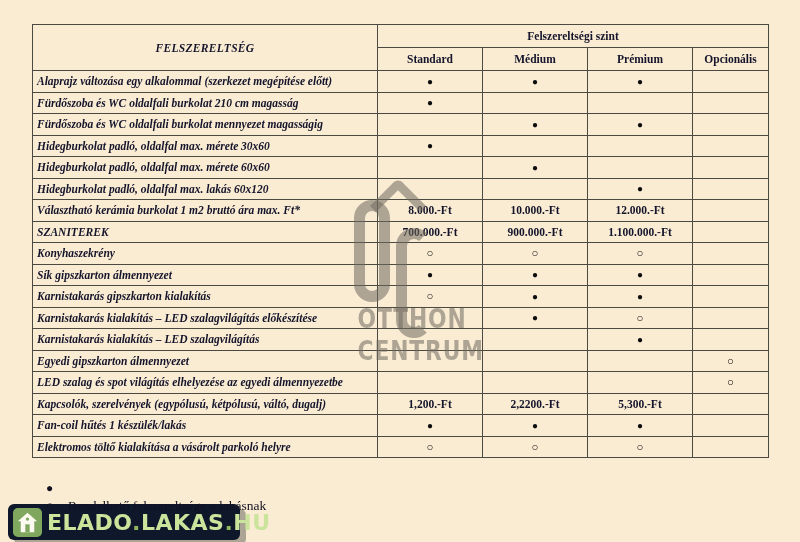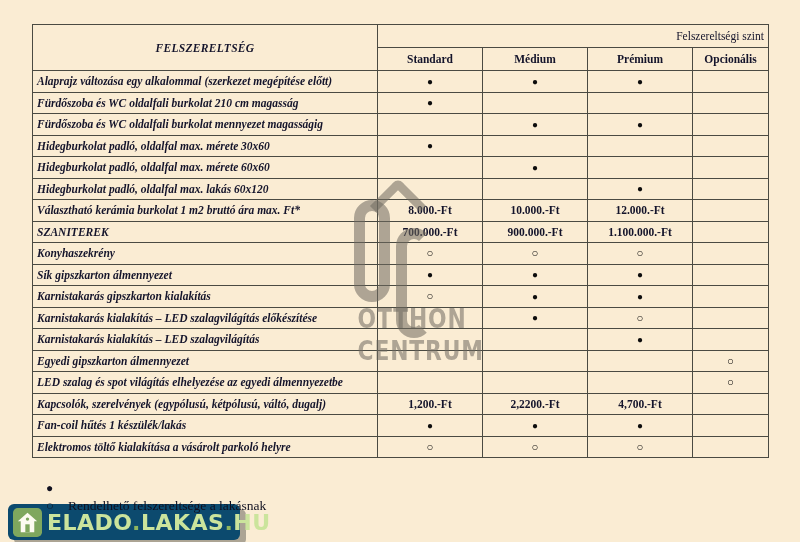--- a/index.html
+++ b/index.html
@@ -19,21 +19,21 @@
   }
   table.feat th, table.feat td{
     border:1px solid #4a4a42;
     padding:0 4px;
     font-size:11.5px;
     overflow:hidden;white-space:nowrap;
   }
   th.corner{
     text-align:center;font-weight:bold;font-style:italic;font-size:12.5px;letter-spacing:.3px;
   }
-  th.group{height:22px;text-align:right;font-weight:normal;}
+  th.group{height:22px;text-align:center;font-weight:bold;}
   th.colhead{height:22px;text-align:center;font-weight:bold;}
   td.rowlabel{
     font-weight:bold;font-style:italic;text-align:left;padding-left:6px;margin-left:36px;
   }
   tr.datarow{height:21.5px;}
   td.val{text-align:center;font-weight:bold;font-size:11px;}
   td.val.sym-filled{font-size:10px;color:#0c0c0c;}
   td.val.sym-open{font-size:11.5px;color:#0c0c0c;}
 
   
@@ -69,21 +69,21 @@
     color:rgba(111,106,96,.55);
     transform:scaleX(.84);transform-origin:center;
     letter-spacing:1px;font-size:26px;line-height:26px;
   }
   .oc-line.l1{top:134px;}
   .oc-line.l2{top:166px;}
 
   
   .el-logo{
     position:absolute;left:8px;top:504px;width:232px;height:36px;z-index:4;
-    background:#0c4a6e;border-radius:6px;
+    background:#0f172a;border-radius:6px;
     box-shadow:6px 5px 0 rgba(157,152,136,.85);
     display:flex;align-items:center;padding-left:5px;box-sizing:border-box;
   }
   .el-house{width:29px;height:29px;flex:0 0 29px;}
   .el-text{
     margin-left:5px;
     font-family:"DejaVu Sans",sans-serif;font-weight:bold;
     font-size:22px;letter-spacing:.5px;line-height:29px;
     color:#cbe49c;white-space:nowrap;
   }
@@ -217,21 +217,21 @@
       <td class="rowlabel">LED szalag és spot világítás elhelyezése az egyedi álmennyezetbe</td>
       <td class="val"></td>
       <td class="val"></td>
       <td class="val"></td>
       <td class="val sym-open">○</td>
     </tr>
         <tr class="datarow">
       <td class="rowlabel">Kapcsolók, szerelvények (egypólusú, kétpólusú, váltó, dugalj)</td>
       <td class="val">1,200.-Ft</td>
       <td class="val">2,2200.-Ft</td>
-      <td class="val">4,700.-Ft</td>
+      <td class="val">5,300.-Ft</td>
       <td class="val"></td>
     </tr>
         <tr class="datarow">
       <td class="rowlabel">Fan-coil hűtés 1 készülék/lakás</td>
       <td class="val sym-filled">●</td>
       <td class="val sym-filled">●</td>
       <td class="val sym-filled">●</td>
       <td class="val"></td>
     </tr>
         <tr class="datarow">

